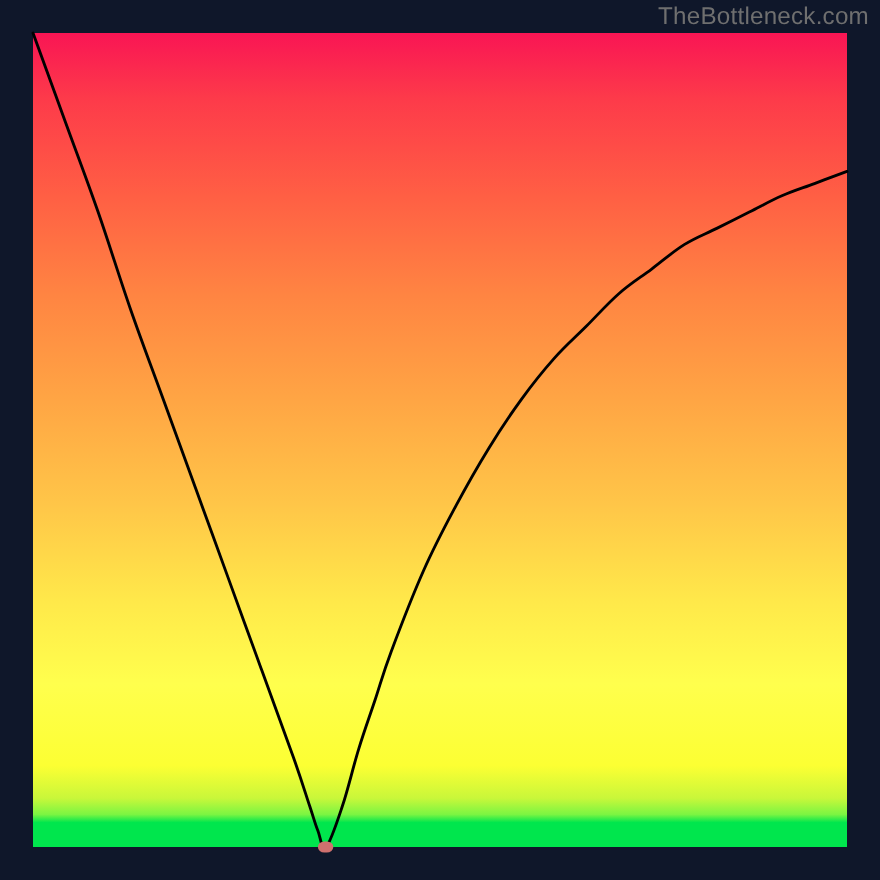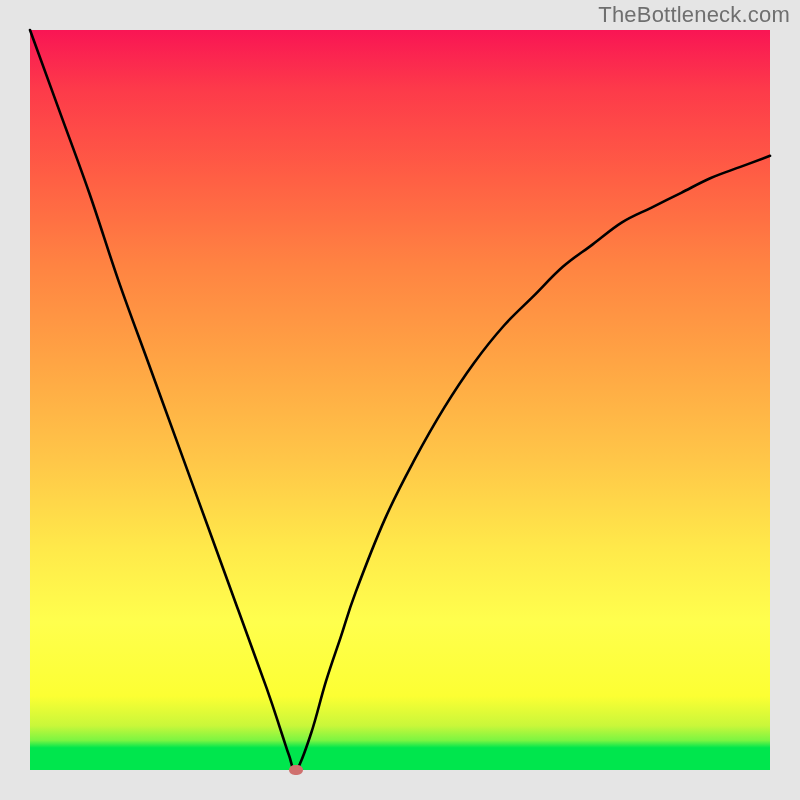--- a/index.html
+++ b/index.html
@@ -10,21 +10,21 @@
     background: #000;
     overflow: hidden;
     font-family: Arial, Helvetica, sans-serif;
   }
   .frame {
     position: absolute;
     left: 0;
     top: 0;
     width: 800px;
     height: 800px;
-    background: #e5e5e5;
+    background: #0f172a;
   }
   .plot {
     position: absolute;
     left: 30px;
     top: 30px;
     width: 740px;
     height: 740px;
     background: linear-gradient(
       to top,
       #00e64d 0%,

